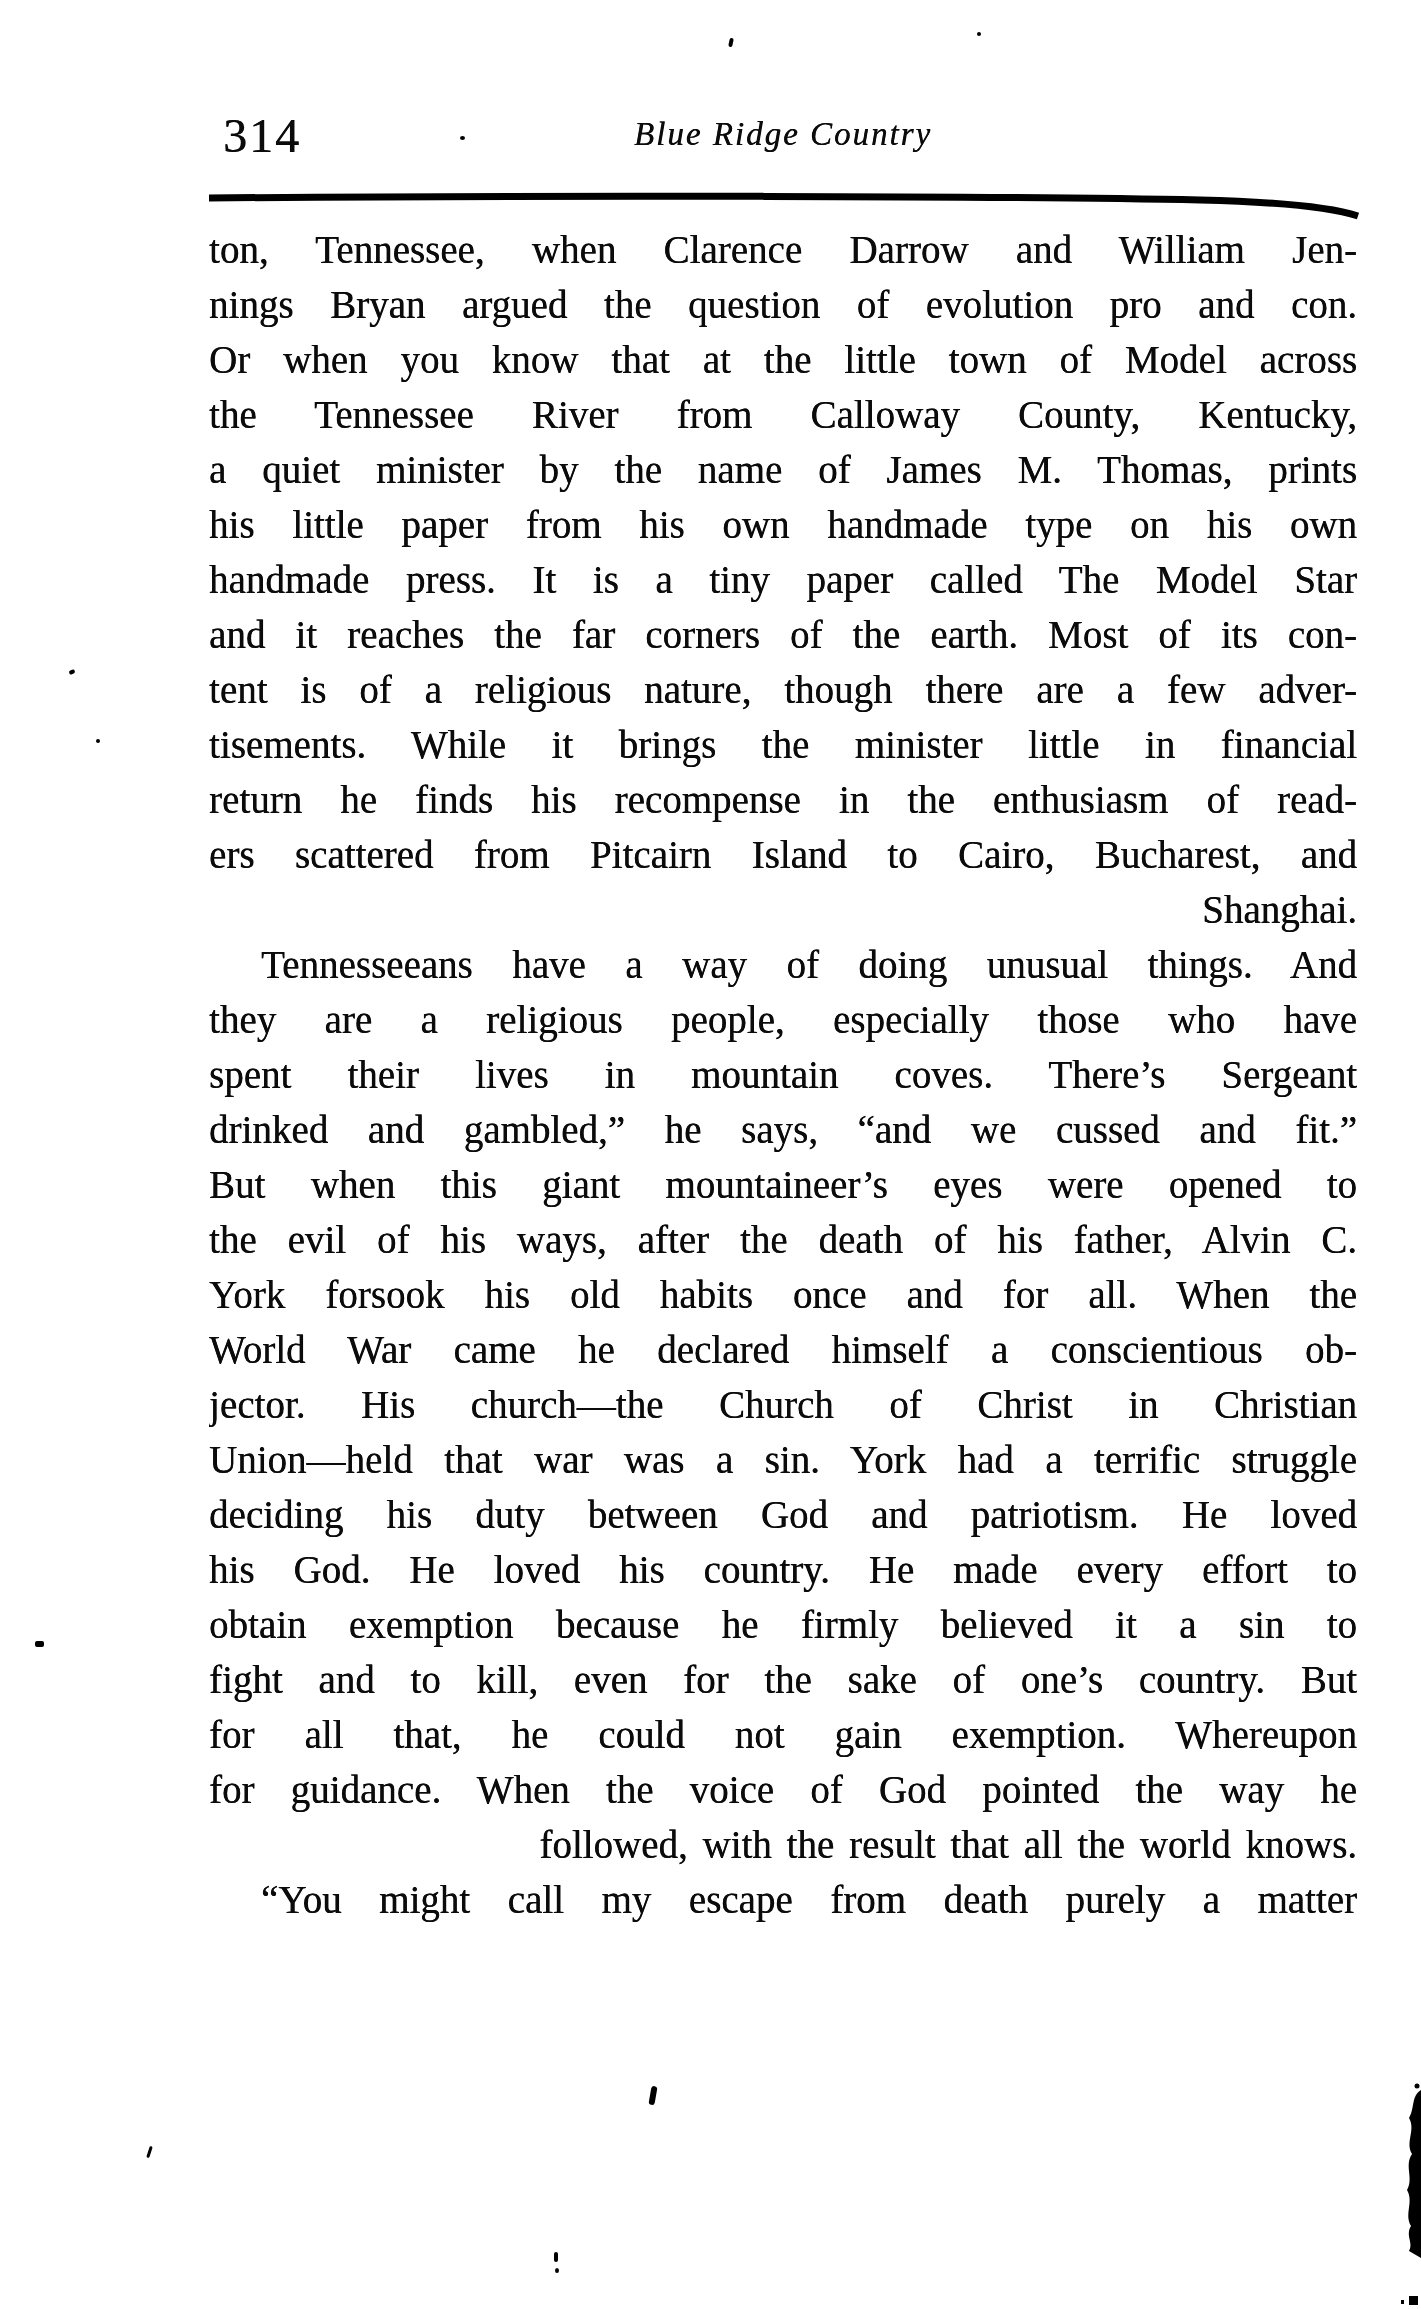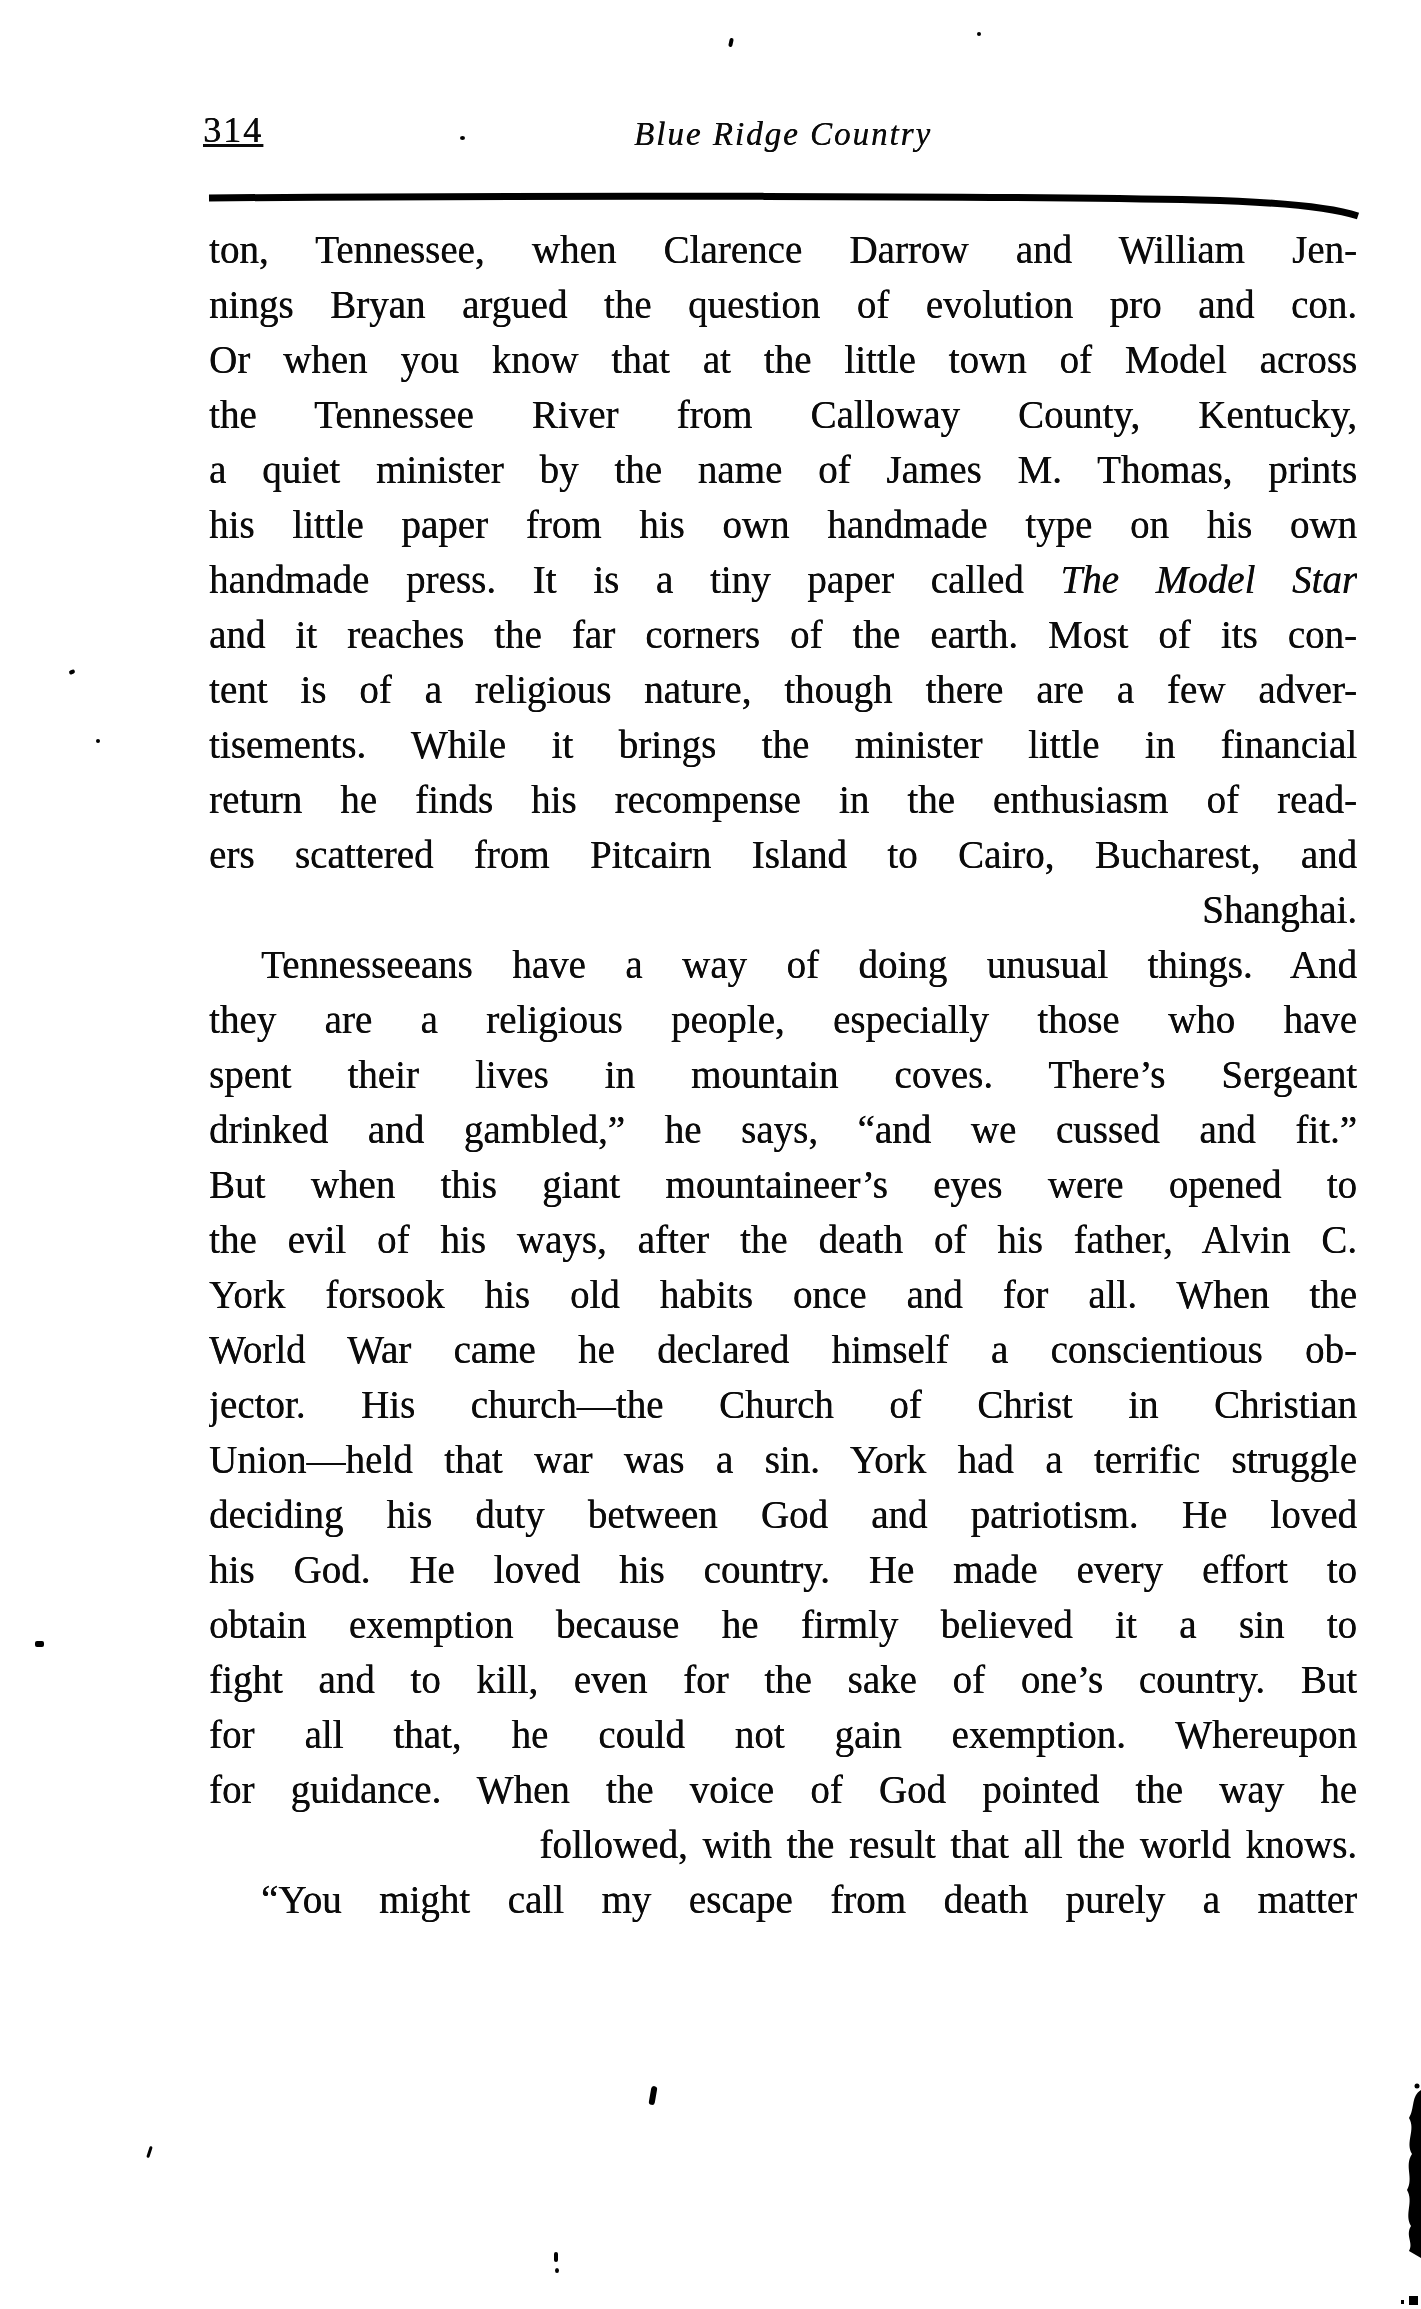--- a/index.html
+++ b/index.html
@@ -6,45 +6,44 @@
   .page{
     position:relative;
     width:1421px;height:2309px;
     background:#ffffff;
     overflow:hidden;
     font-family:"Liberation Serif","DejaVu Serif",serif;
     color:#0b0b0b;
   }
   
   .folio{
-    position:absolute;left:203px;top:112px;
-    font-size:36px;line-height:1;letter-spacing:2px;
+    position:absolute;left:223px;top:112px;
+    font-size:48px;line-height:1;letter-spacing:2px;
     text-shadow:0.4px 0 0 currentColor;
-    text-decoration:underline;
   }
   .running-title{
     position:absolute;left:209px;top:118px;width:1148px;
     text-align:center;font-style:italic;font-size:33px;line-height:1;
     letter-spacing:2px;
     text-shadow:0.4px 0 0 currentColor;
   }
   .header-rule{position:absolute;left:200px;top:188px;}
   
   .body-text{
     position:absolute;left:209px;top:222px;width:1148px;
   }
   .line{
     height:55px;line-height:55px;font-size:39px;
     text-align:justify;overflow:hidden;
     text-shadow:0.35px 0 0 currentColor;
   }
   .line.j::after{content:"";display:inline-block;width:100%;height:0;}
   .line.last{text-align:right;word-spacing:5px;}
   .line.indent{text-indent:52px;}
-  .it{font-style:italic;margin-top:8px;}
+  .it{margin-top:8px;}
   
   .speck{position:absolute;background:#000;border-radius:50%;}
   .blob-svg{position:absolute;}
 </style>
 </head>
 <body>
 
 <div class="page">
 
   <div class="folio">314</div>

